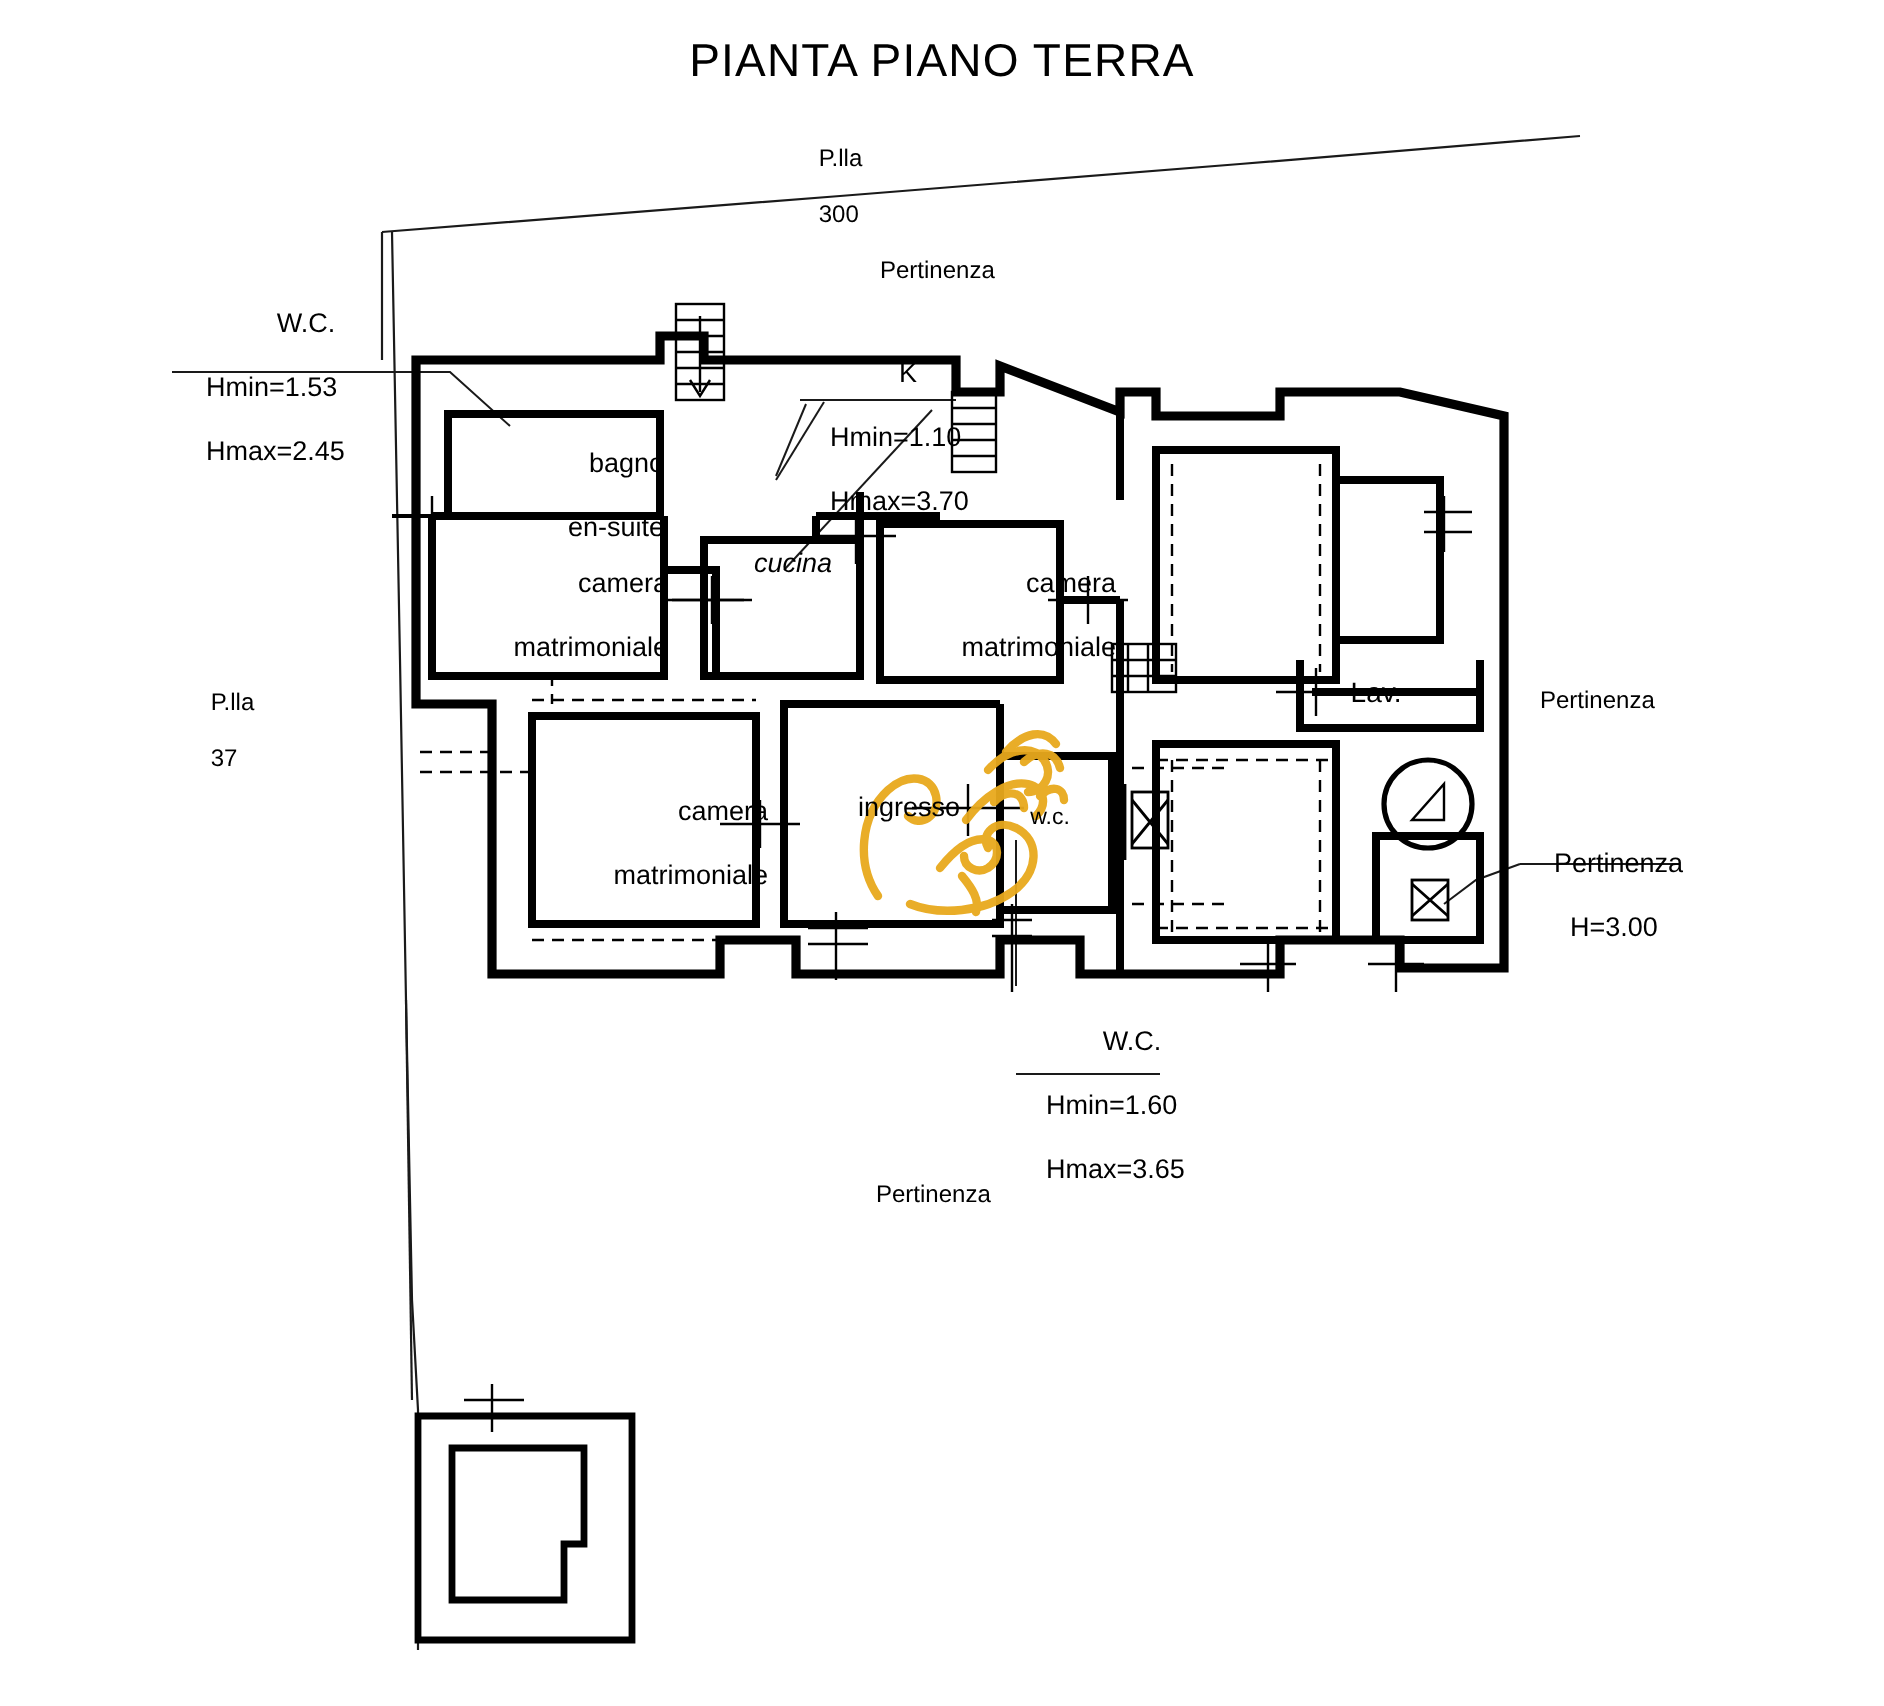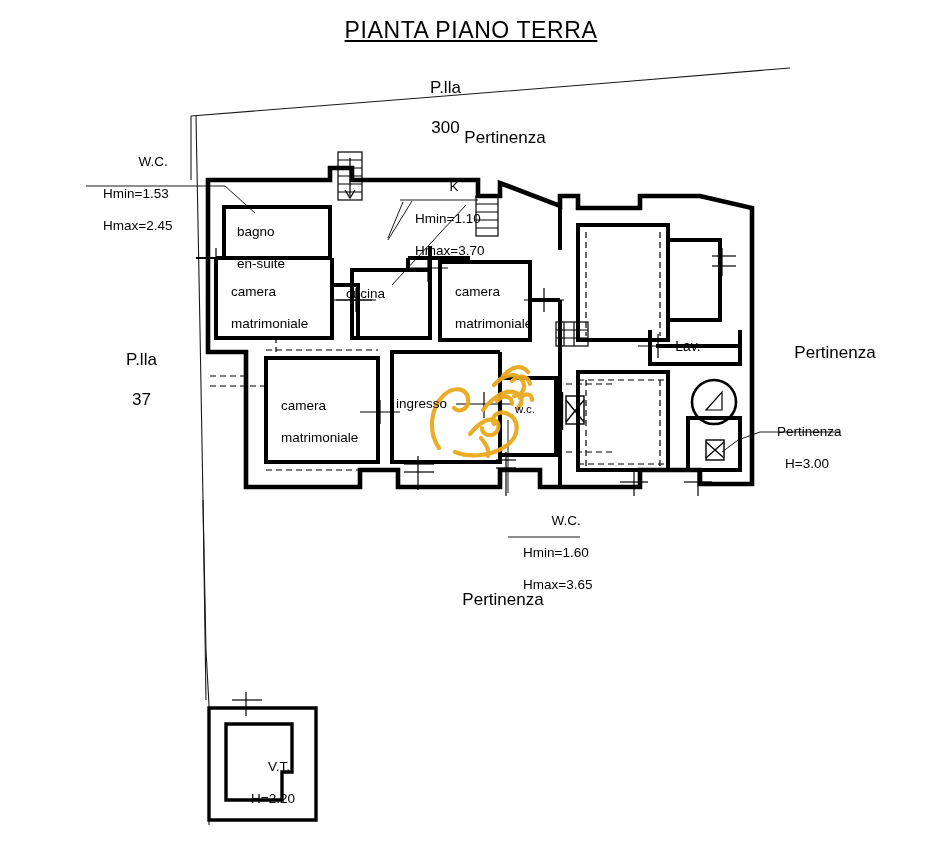--- a/index.html
+++ b/index.html
@@ -29,33 +29,31 @@
     line-height: 1.18;
     color: #000;
   }
   .title {
     font-size: 23px;
     letter-spacing: 0.6px;
     text-align: center;
     width: 942px;
     left: 0;
     top: 17px;
-    text-decoration: underline;
   }
   .note {
-    font-size: 17px;
-    text-align: center;
+    font-size: 12px;
   }
   .note-l {
     font-size: 13.5px;
     text-align: left;
   }
   .room {
     font-size: 13.5px;
-    text-align: left;
+    text-align: right;
   }
   .room-sm {
     font-size: 11.5px;
     text-align: center;
   }
 </style>
 </head>
 <body>
 
 <div id="page">
@@ -323,36 +321,32 @@
     <span style="display:inline-block; width:86px; text-align:center;">W.C.</span><br>
     <span>Hmin=1.60</span><br>
     <span>Hmax=3.65</span>
   </div>
 
   <div class="lbl note-l" style="left:762px; top:408px; width:130px;">
     <span>Pertinenza</span><br>
     <span style="display:inline-block; padding-left:8px;text-align:right;">H=3.00</span>
   </div>
 
-  <div class="lbl note-l" style="left:236px; top:743px; width:90px;">
-    <span style="display:inline-block; width:56px; text-align:center;">V.T.</span><br>
-    <span>H=2.20</span>
-  </div>
 
   <div class="lbl room" style="left:222px; top:208px; width:110px;">
     <span>bagno</span><br>
     <span>en-suite</span>
   </div>
 
   <div class="lbl room" style="left:216px; top:268px; width:118px;">
     <span>camera</span><br>
     <span>matrimoniale</span>
   </div>
 
-  <div class="lbl room" style="left:346px; top:286px; width:70px;">cucina</div>
+  <div class="lbl room" style="left:346px; top:274px; width:70px;font-style:italic;">cucina</div>
 
   <div class="lbl room" style="left:440px; top:268px; width:118px;">
     <span>camera</span><br>
     <span>matrimoniale</span>
   </div>
 
   <div class="lbl room" style="left:266px; top:382px; width:118px;">
     <span>camera</span><br>
     <span>matrimoniale</span>
   </div>

